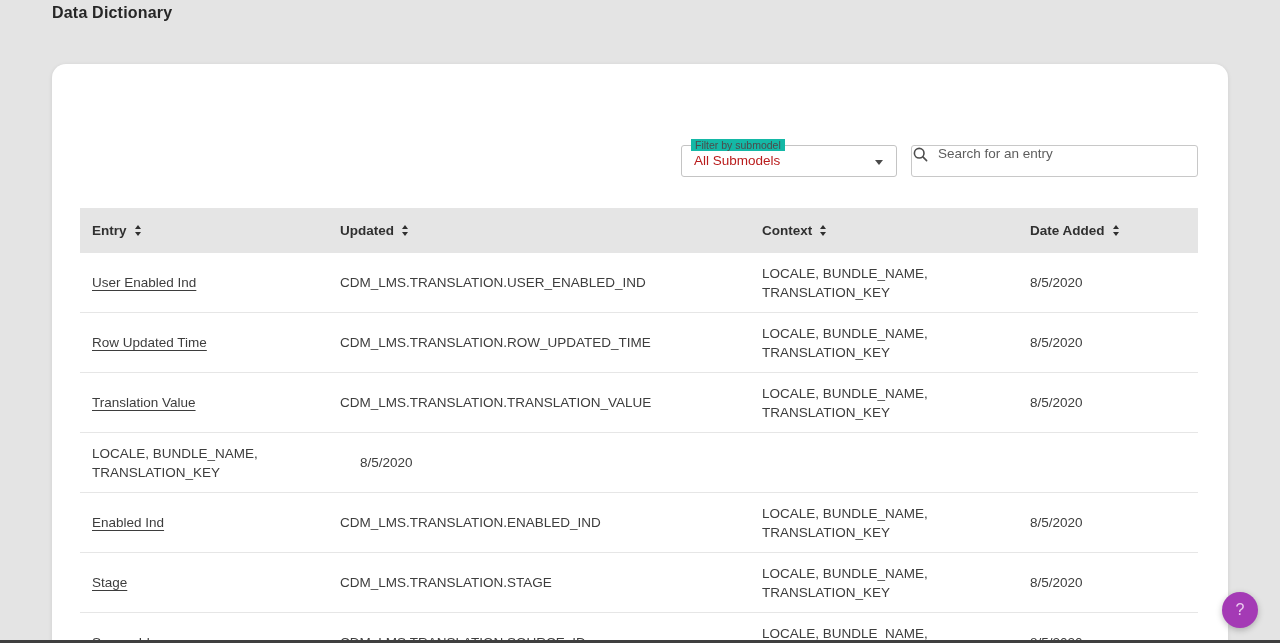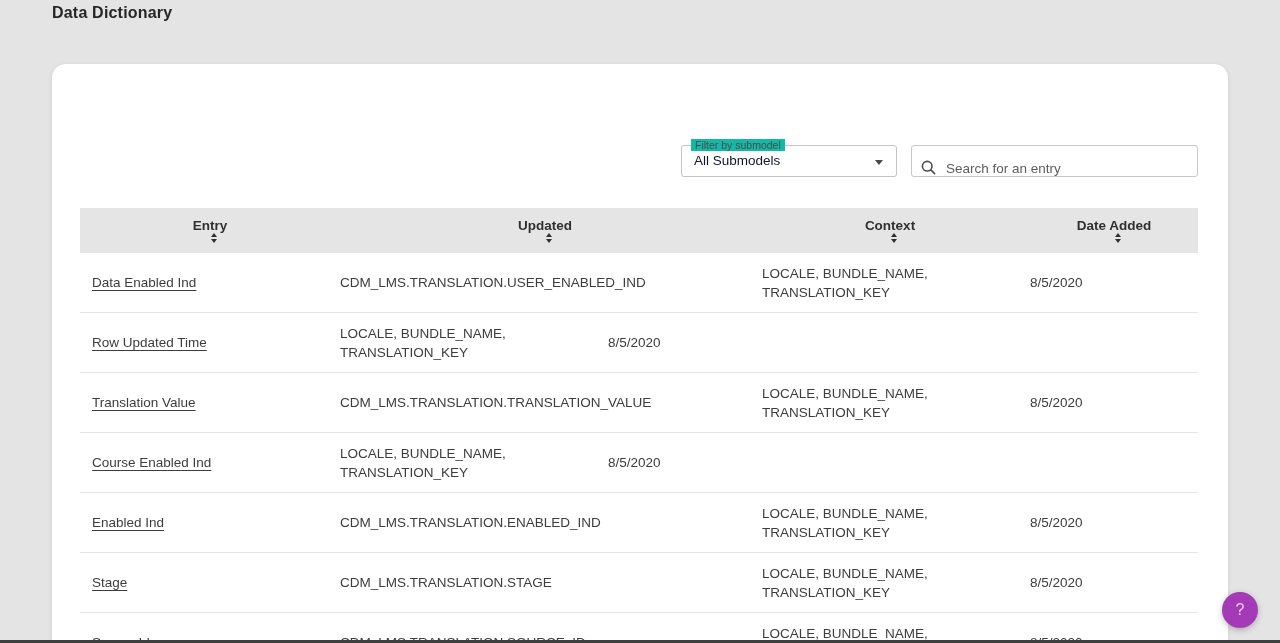--- a/index.html
+++ b/index.html
@@ -34,47 +34,47 @@
   .filter-select {
     position:absolute; left:629px; top:81px; width:216px; height:32px;
     border:1px solid #c4c4c4; border-radius:3px; background:#fff; cursor:pointer;
   }
   .filter-label {
     position:absolute; top:-7px; left:9px; background:#14b8a6; padding:0 4px;
     font-size:10.5px; color:#4c4c4c; white-space:nowrap;
   }
   .filter-value {
     position:absolute; left:12px; top:0; line-height:30px;
-    font-size:13.5px; color:#0f172a;
+    font-size:13.5px; color:#b91c1c;
   }
   .caret-down {
     position:absolute; right:13px; top:14px;
     width:0; height:0;
     border-left:4.5px solid transparent; border-right:4.5px solid transparent;
     border-top:5px solid #4a4a4a;
   }
   .search-box {
     position:absolute; left:859px; top:81px; width:287px; height:32px;
     border:1px solid #c8c8c8; border-radius:3px; background:#fff;
-    display:flex; align-items:flex-end; padding:0 8px;
+    display:flex; align-items:flex-start; padding:0 0;
   }
   .search-box svg { flex:0 0 auto; margin-right:9px; }
   .search-box input {
     flex:1; border:none; outline:none; font-family:"Liberation Sans", sans-serif;
     font-size:13.5px; color:#333; background:transparent;
   }
   .search-box input::placeholder { color:#5d5d5d; opacity:1; }
   
   .entries-table { position:absolute; left:28px; top:144px; width:1118px; }
   .thead {
     display:flex; align-items:center; height:45px; background:#e5e5e5;
   }
   .th {
     display:flex; align-items:center; font-size:13.5px; font-weight:700;
-    color:#303030; padding-left:12px; cursor:pointer;flex-direction:column;
+    color:#303030; padding-left:12px; cursor:pointer;
   }
   .col-entry   { width:248px; flex:0 0 248px; }
   .col-object  { width:422px; flex:0 0 422px; }
   .col-context { width:268px; flex:0 0 268px; }
   .col-date    { width:180px; flex:0 0 180px; }
   .sort-icon { display:inline-flex; flex-direction:column; margin-left:8px; }
   .sort-icon .tri-up {
     width:0;height:0;border-left:3.5px solid transparent;border-right:3.5px solid transparent;
     border-bottom:4.5px solid #2f2f2f; margin-bottom:2.5px;
   }
@@ -156,51 +156,49 @@
         <span>Date Added</span>
         <span class="sort-icon">
             <span class="tri-up"></span>
             <span class="tri-down"></span>
           </span>
       </div>
     </div>
     <div>
         <div class="tr">
     <div class="td col-entry">
-      <a class="entry-link">Data Enabled Ind</a>
+      <a class="entry-link">User Enabled Ind</a>
     </div>
     <div class="td col-object">CDM_LMS.TRANSLATION.USER_ENABLED_IND</div>
     <div class="td col-context">
       <span class="context-text">LOCALE, BUNDLE_NAME, TRANSLATION_KEY</span>
     </div>
     <div class="td col-date">8/5/2020</div>
   </div>
         <div class="tr">
     <div class="td col-entry">
       <a class="entry-link">Row Updated Time</a>
     </div>
+    <div class="td col-object">CDM_LMS.TRANSLATION.ROW_UPDATED_TIME</div>
     <div class="td col-context">
       <span class="context-text">LOCALE, BUNDLE_NAME, TRANSLATION_KEY</span>
     </div>
     <div class="td col-date">8/5/2020</div>
   </div>
         <div class="tr">
     <div class="td col-entry">
       <a class="entry-link">Translation Value</a>
     </div>
     <div class="td col-object">CDM_LMS.TRANSLATION.TRANSLATION_VALUE</div>
     <div class="td col-context">
       <span class="context-text">LOCALE, BUNDLE_NAME, TRANSLATION_KEY</span>
     </div>
     <div class="td col-date">8/5/2020</div>
   </div>
         <div class="tr">
-    <div class="td col-entry">
-      <a class="entry-link">Course Enabled Ind</a>
-    </div>
     <div class="td col-context">
       <span class="context-text">LOCALE, BUNDLE_NAME, TRANSLATION_KEY</span>
     </div>
     <div class="td col-date">8/5/2020</div>
   </div>
         <div class="tr">
     <div class="td col-entry">
       <a class="entry-link">Enabled Ind</a>
     </div>
     <div class="td col-object">CDM_LMS.TRANSLATION.ENABLED_IND</div>

